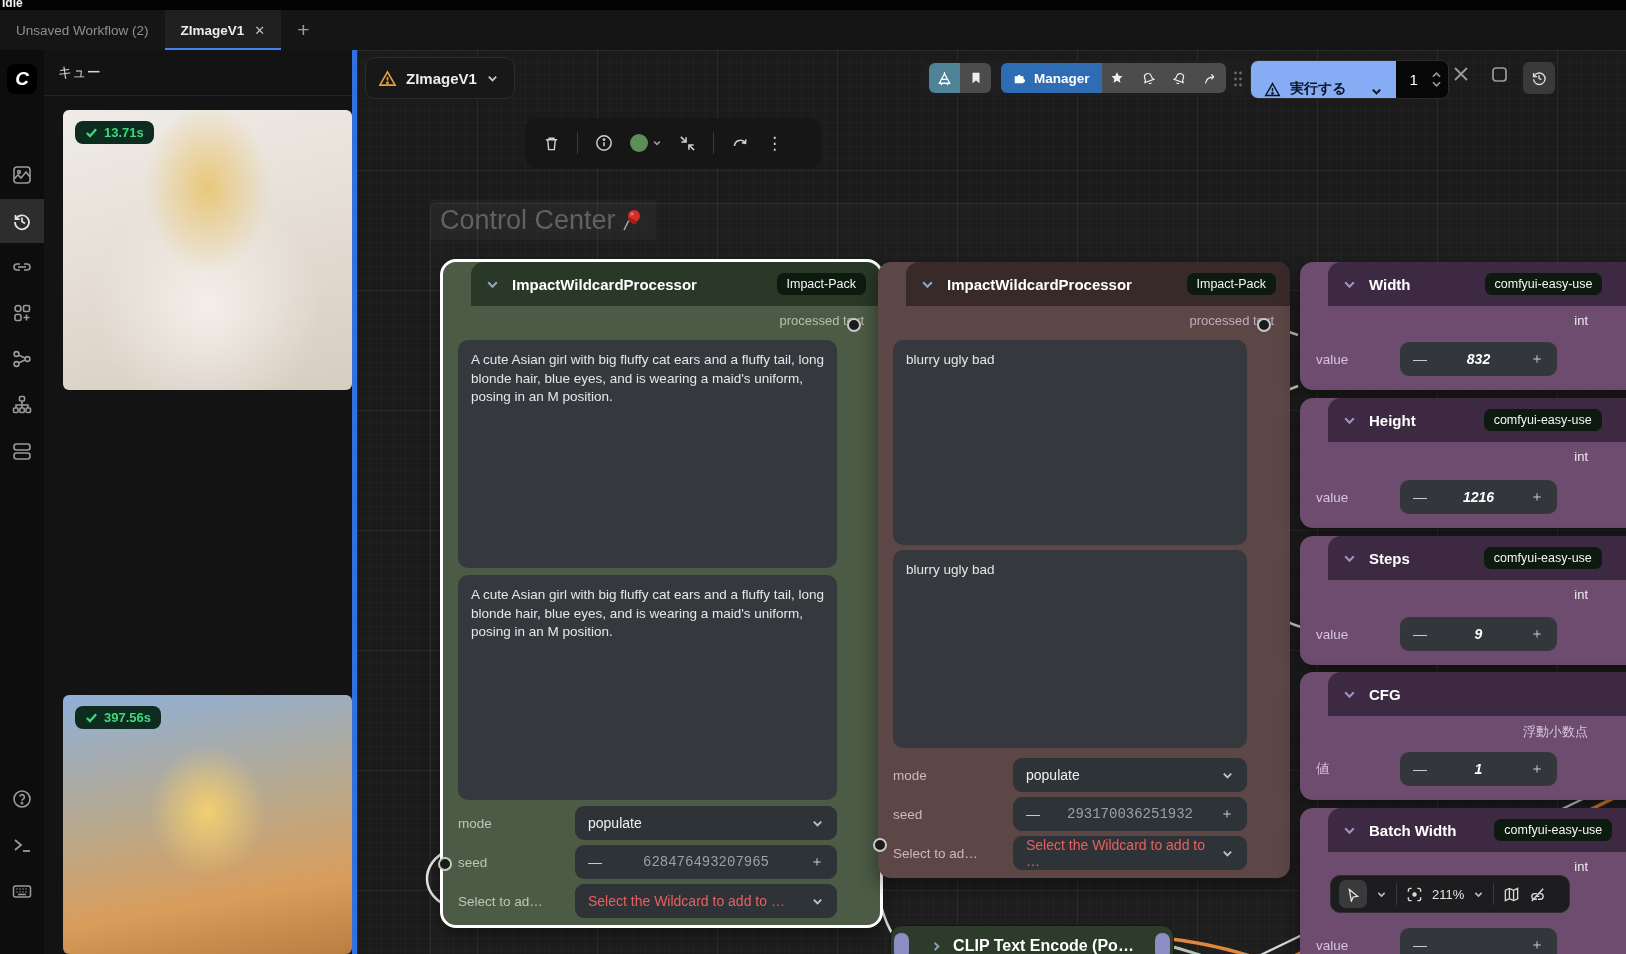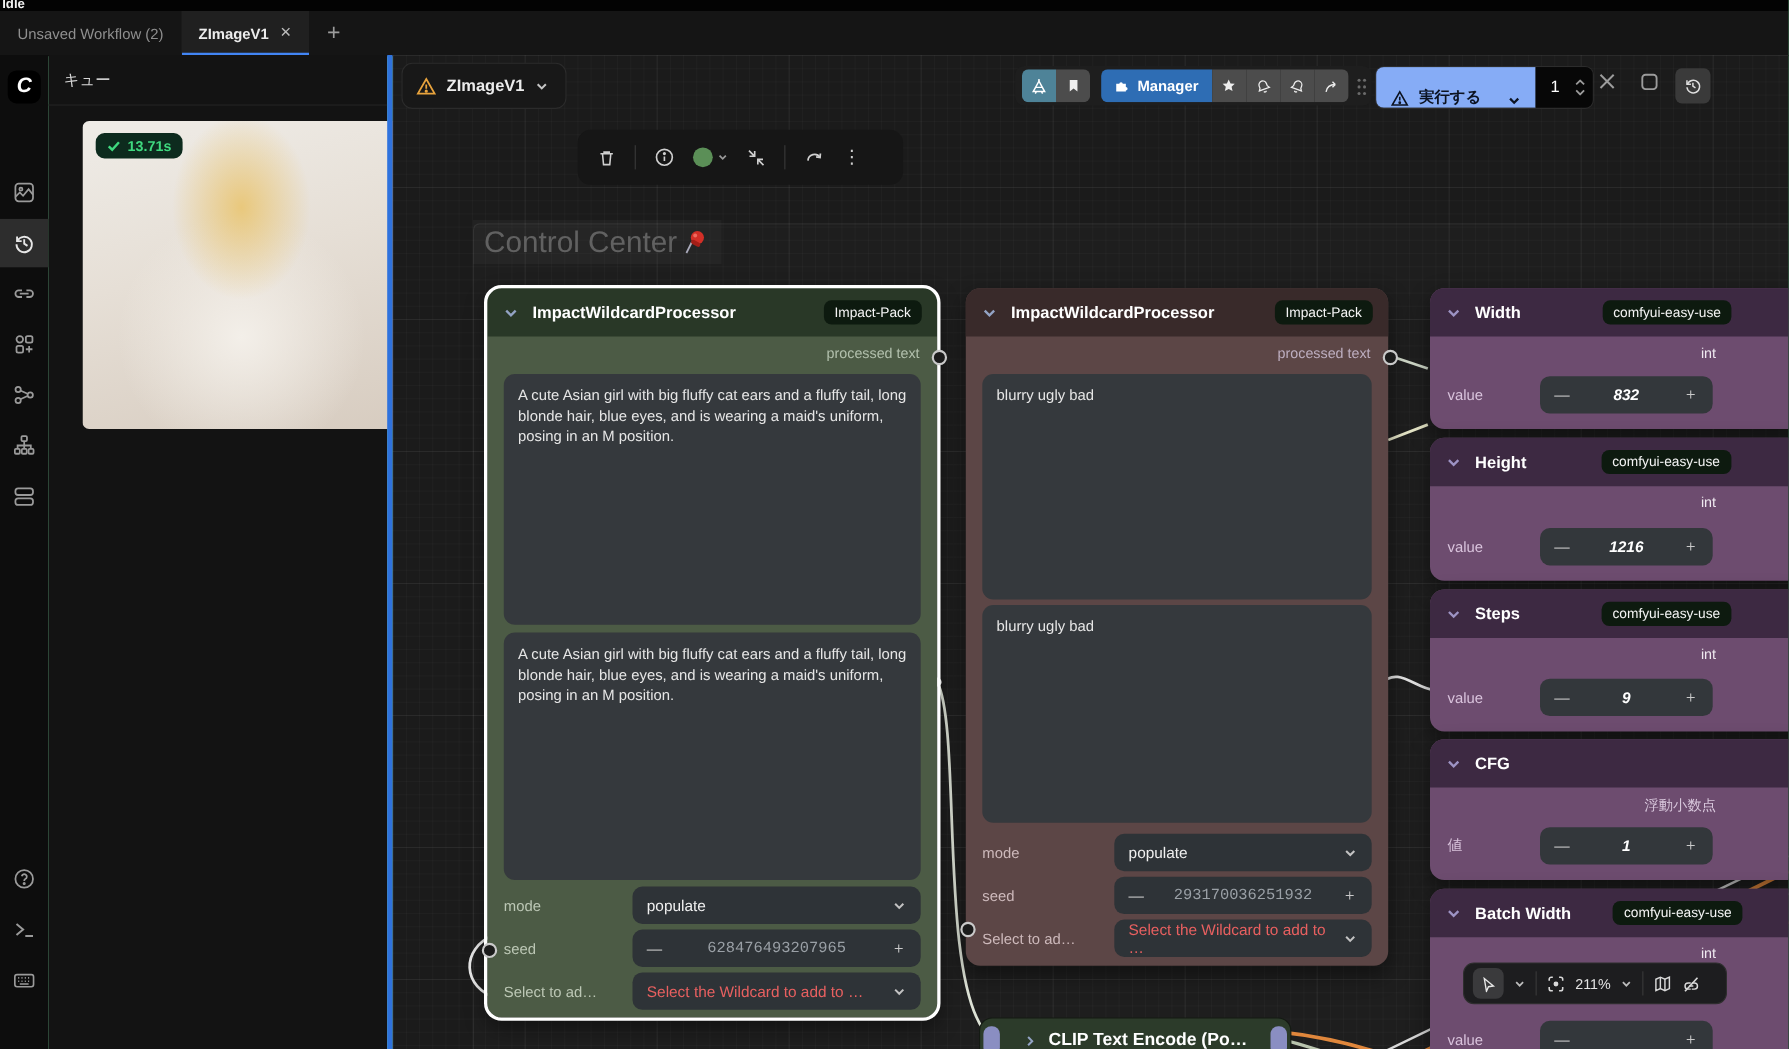--- a/index.html
+++ b/index.html
@@ -1,16 +1,16 @@
 <!DOCTYPE html>
 <html><head>
 <meta charset="utf-8">
 <style>
   html,body{margin:0;padding:0;background:#000;}
-  .screen{position:relative;width:1626px;height:954px;background:#86efac;overflow:hidden;
+  .screen{position:relative;width:1626px;height:954px;background:#ec4899;overflow:hidden;
     font-family:"Liberation Sans","DejaVu Sans",sans-serif;color:#ddd;-webkit-font-smoothing:antialiased;}
   svg{display:block;}
 
   
   .statusbar{position:absolute;left:0;top:0;width:100%;height:10px;background:#030303;overflow:hidden;}
   .statusbar span{position:absolute;left:2px;top:-4px;font-size:12px;font-weight:bold;color:#f2f2f2;}
 
   
   .tabbar{position:absolute;left:0;top:10px;width:100%;height:40px;background:#151515;border-bottom:1px solid #0a0a0a;display:flex;align-items:stretch;}
   .tab{display:flex;align-items:center;gap:10px;padding:0 16px;font-size:13.5px;color:#8f8f8f;cursor:default;}
@@ -21,21 +21,21 @@
   
   .rail{position:absolute;left:0;top:50px;width:44px;height:904px;background:#0d0d0d;}
   .logo{position:absolute;left:7px;top:14px;width:30px;height:30px;background:#000;border-radius:8px;
     color:#fff;font-weight:bold;font-size:19px;display:flex;align-items:center;justify-content:center;font-style:italic;}
   .ric{position:absolute;left:0;width:44px;height:44px;display:flex;align-items:center;justify-content:center;color:#9a9a9a;}
   .ric.active{background:#2d2d2d;color:#e6e6e6;}
 
   
   .queue{position:absolute;left:44px;top:50px;width:308px;height:904px;background:#131313;}
   .qhead{height:45px;display:flex;align-items:center;padding-left:14px;font-size:14px;color:#d6d6d6;border-bottom:1px solid #242424;}
-  .qitem{position:absolute;left:31px;width:289px;border-radius:6px;overflow:hidden;background:#222;}
+  .qitem{position:absolute;left:19px;width:289px;border-radius:6px;overflow:hidden;background:#222;}
   .qbadge{position:absolute;left:12px;top:11px;display:flex;align-items:center;gap:6px;background:#0d2b1e;
     border-radius:8px;padding:4px 10px;font-size:13px;font-weight:bold;color:#3fd97f;}
   .qi1{top:60px;height:280px;background:
       radial-gradient(90px 120px at 50% 28%,#e9c87c 0%,rgba(233,200,124,0) 70%),
       radial-gradient(150px 150px at 50% 70%,#f3efe9 0%,rgba(240,235,228,0) 75%),
       linear-gradient(165deg,#efece7 0%,#e6dfd6 45%,#d7ccc0 100%);}
   .qi2{top:350px;height:283px;background:
       radial-gradient(70px 110px at 50% 35%,#efd9a0 0%,rgba(239,217,160,0) 70%),
       repeating-linear-gradient(90deg,rgba(24,30,50,.85) 0 16px,rgba(40,50,78,.85) 16px 30px),
       linear-gradient(#dcc6cd 0%,#a9aec8 30%,#45517a 62%,#262e4a 100%);}
@@ -79,21 +79,21 @@
   .rungrp{position:absolute;left:893px;top:10px;height:37px;display:flex;border-radius:8px;overflow:hidden;z-index:4;border:1px solid #2c2c2c;}
   .runbtn{display:flex;align-items:flex-end;gap:9px;background:#86acf6;color:#0c1322;font-size:14px;font-weight:bold;padding:0 13px;}
   .cnt{display:flex;align-items:center;background:#070707;width:52px;position:relative;}
   .cnt .num{flex:1;text-align:center;color:#fff;font-size:15px;}
   .cnt .spin{display:flex;flex-direction:column;gap:3px;padding-right:7px;color:#9a9a9a;}
   .icobtn{position:absolute;top:14px;color:#9c9c9c;z-index:4;}
   .histbtn{position:absolute;left:1166px;top:12px;width:32px;height:32px;background:#3a3a3a;border-radius:6px;
     display:flex;align-items:center;justify-content:center;color:#dedede;z-index:4;}
 
   
-  .node{position:absolute;border-radius:13px;z-index:2;box-shadow:0 8px 20px rgba(0,0,0,.45);}
+  .node{position:absolute;border-radius:13px;z-index:2;box-shadow:0 8px 20px rgba(0,0,0,.45);padding-left:28px;}
   .node.sel{outline:3px solid #fff;}
   .nhead{height:44px;display:flex;align-items:center;gap:12px;padding:0 14px;border-radius:13px 13px 0 0;}
   .ntitle{color:#fff;font-weight:bold;font-size:15px;white-space:nowrap;}
   .nbadge{margin-left:auto;background:#0d1a0f;color:#f4f4f4;font-size:12.5px;padding:4px 10px;border-radius:7px;white-space:nowrap;}
   .green{background:#4c5b45;} .green .nhead{background:#293827;}
   .red{background:#5c4646;}   .red .nhead{background:#392a2a;}
   .purple{background:#6d4c6f;} .purple .nhead{background:#3d2942;}
   .outlab{position:absolute;right:16px;top:51px;font-size:13px;}
   .green .outlab{color:#b2c0ad;} .red .outlab{color:#bdaec0;} .purple .outlab{color:#efe9f0;}
   .tbox{position:absolute;background:#35393d;border-radius:10px;color:#e6e6e6;font-size:13.5px;line-height:1.38;
@@ -220,20 +220,28 @@
   <div class="queue">
     <div class="qhead">キュー</div>
     <div class="qitem qi1">
       <div class="qbadge">
         <svg width="13" height="13" viewBox="0 0 14 14" fill="none" stroke="#3fd97f" stroke-width="2.4">
             <path d="M2 7.5l3.4 3.4L12 3.6"></path>
           </svg>
         <span>13.71s</span>
       </div>
     </div>
+    <div class="qitem qi3">
+      <div class="qbadge">
+        <svg width="13" height="13" viewBox="0 0 14 14" fill="none" stroke="#3fd97f" stroke-width="2.4">
+            <path d="M2 7.5l3.4 3.4L12 3.6"></path>
+          </svg>
+        <span>397.56s</span>
+      </div>
+    </div>
   </div>
 
   <div class="bluebar"></div>
 
   <div class="canvas">
 
     <div class="groupbox"></div>
     <div class="grouptitle">
       <span>Control Center</span>
       <svg width="26" height="26" viewBox="0 0 26 26">

